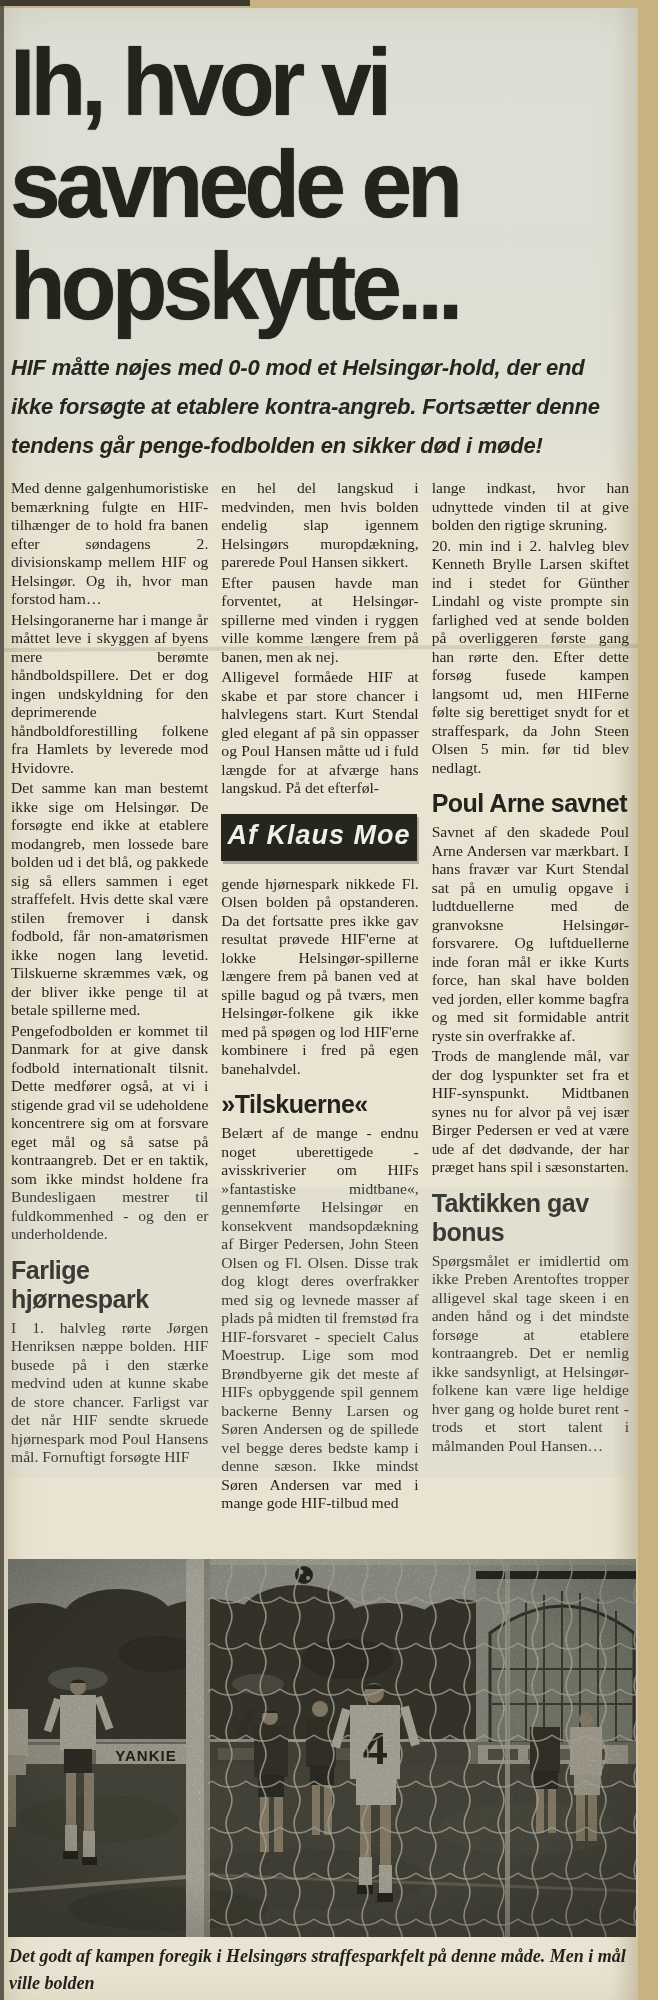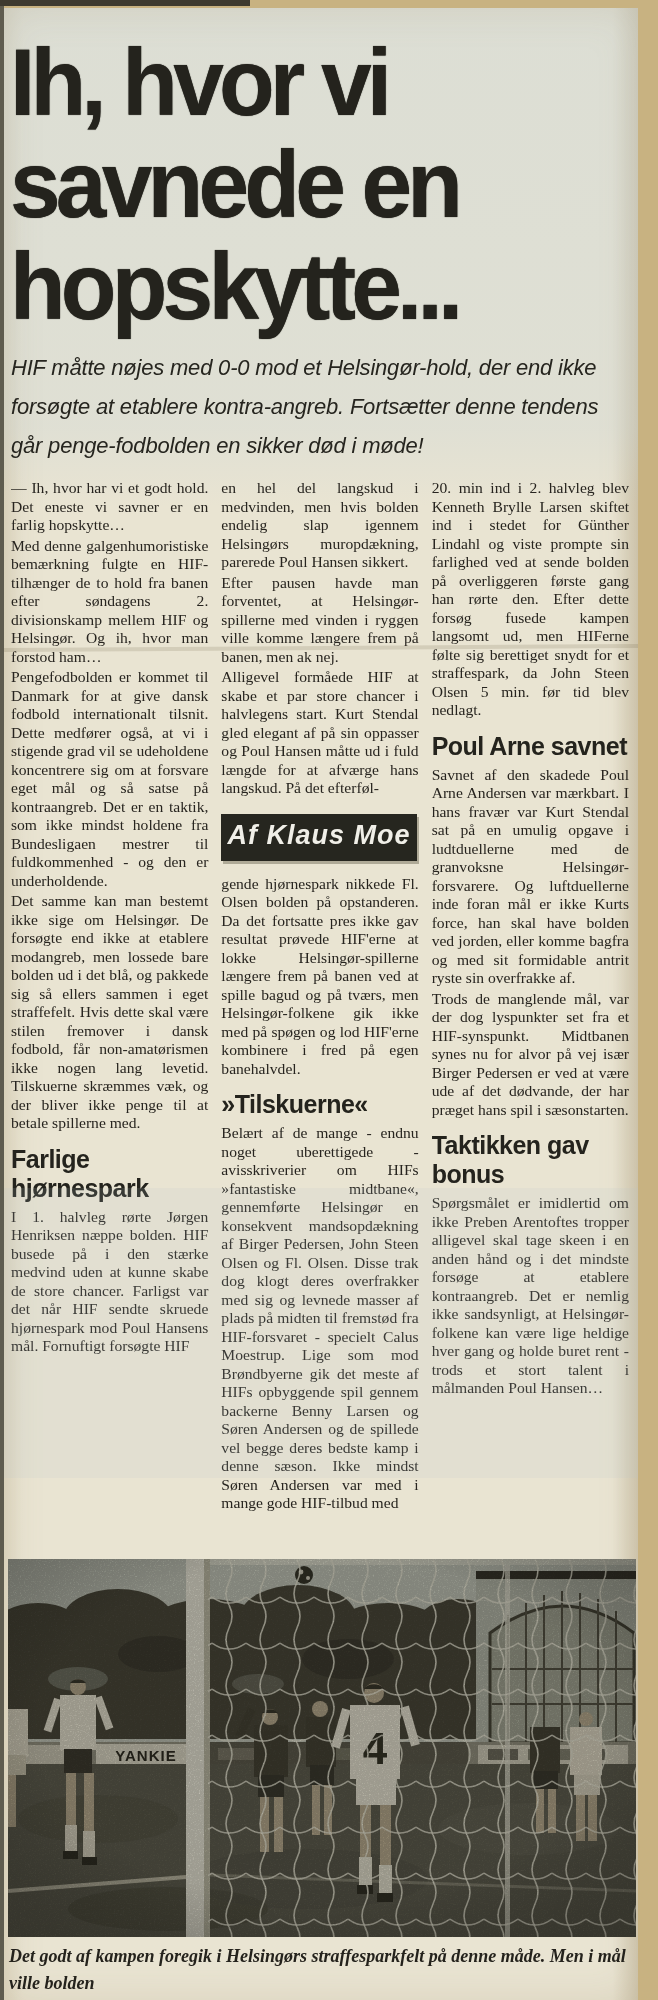--- a/index.html
+++ b/index.html
@@ -24,21 +24,21 @@
 
   .headline{
     margin:24px 0 0 6px;
     font-family:"Liberation Sans",sans-serif;font-weight:700;
     font-size:94px;line-height:102px;letter-spacing:-5px;color:#24231d;
     transform:scaleX(.97);transform-origin:left top;
     text-shadow:0 0 1px #24231d;
   }
   .standfirst{
     margin:10px 10px 0 7px;
-    font-family:"Liberation Sans",sans-serif;font-weight:400;font-style:italic;
+    font-family:"Liberation Sans",sans-serif;font-weight:700;font-style:italic;
     font-size:22px;line-height:39px;color:#26251f;letter-spacing:-.2px;
   }
   .columns{
     display:flex;gap:13px;margin:14px 9px 0 7px;height:1068px;overflow:hidden;
   }
   .col{flex:1;min-width:0;}
   .p{
     font-family:"Liberation Serif",serif;font-size:15.6px;line-height:18.5px;
     text-align:justify;color:#27241f;margin:0 0 2px 0;
   }
@@ -74,39 +74,40 @@
   <div class="headline">
     <div>Ih, hvor vi</div>
     <div>savnede en</div>
     <div>hopskytte...</div>
   </div>
 
   <div class="standfirst">HIF måtte nøjes med 0-0 mod et Helsingør-hold, der end ikke forsøgte at etablere kontra-angreb. Fortsætter denne tendens går penge-fodbolden en sikker død i møde!</div>
 
   <div class="columns">
     <div class="col">
-      <p class="p">— Ih, hvor har vi et godt hold. Det eneste vi savner er en farlig hopskytte…</p>
       <p class="p">Med denne galgenhumoristiske bemærkning fulgte en HIF-tilhænger de to hold fra banen efter søndagens 2. divisionskamp mellem HIF og Helsingør. Og ih, hvor man forstod ham…</p>
+      <p class="p">Helsingoranerne har i mange år måttet leve i skyggen af byens mere berømte håndboldspillere. Det er dog ingen undskyldning for den deprimerende håndboldforestilling folkene fra Hamlets by leverede mod Hvidovre.</p>
+      <p class="p">Det samme kan man bestemt ikke sige om Helsingør. De forsøgte end ikke at etablere modangreb, men lossede bare bolden ud i det blå, og pakkede sig så ellers sammen i eget straffefelt. Hvis dette skal være stilen fremover i dansk fodbold, får non-amatørismen ikke nogen lang levetid. Tilskuerne skræmmes væk, og der bliver ikke penge til at betale spillerne med.</p>
       <p class="p">Pengefodbolden er kommet til Danmark for at give dansk fodbold internationalt tilsnit. Dette medfører også, at vi i stigende grad vil se udeholdene koncentrere sig om at forsvare eget mål og så satse på kontraangreb. Det er en taktik, som ikke mindst holdene fra Bundesligaen mestrer til fuldkommenhed - og den er underholdende.</p>
-      <p class="p">Det samme kan man bestemt ikke sige om Helsingør. De forsøgte end ikke at etablere modangreb, men lossede bare bolden ud i det blå, og pakkede sig så ellers sammen i eget straffefelt. Hvis dette skal være stilen fremover i dansk fodbold, får non-amatørismen ikke nogen lang levetid. Tilskuerne skræmmes væk, og der bliver ikke penge til at betale spillerne med.</p>
       <div class="subhead">Farlige hjørnespark</div>
       <p class="p">I 1. halvleg rørte Jørgen Henriksen næppe bolden. HIF busede på i den stærke medvind uden at kunne skabe de store chancer. Farligst var det når HIF sendte skruede hjørnespark mod Poul Hansens mål. Fornuftigt forsøgte HIF</p>
     </div>
 
     <div class="col">
       <p class="p">en hel del langskud i medvinden, men hvis bolden endelig slap igennem Helsingørs muropdækning, parerede Poul Hansen sikkert.</p>
       <p class="p">Efter pausen havde man forventet, at Helsingør-spillerne med vinden i ryggen ville komme længere frem på banen, men ak nej.</p>
       <p class="p">Alligevel formåede HIF at skabe et par store chancer i halvlegens start. Kurt Stendal gled elegant af på sin oppasser og Poul Hansen måtte ud i fuld længde for at afværge hans langskud. På det efterføl-</p>
       <div class="byline-box">Af Klaus Moe</div>
       <p class="p">gende hjørnespark nikkede Fl. Olsen bolden på opstanderen. Da det fortsatte pres ikke gav resultat prøvede HIF'erne at lokke Helsingør-spillerne længere frem på banen ved at spille bagud og på tværs, men Helsingør-folkene gik ikke med på spøgen og lod HIF'erne kombinere i fred på egen banehalvdel.</p>
       <div class="subhead">»Tilskuerne«</div>
       <p class="p">Belært af de mange - endnu noget uberettigede - avisskriverier om HIFs »fantastiske midtbane«, gennemførte Helsingør en konsekvent mandsopdækning af Birger Pedersen, John Steen Olsen og Fl. Olsen. Disse trak dog klogt deres overfrakker med sig og levnede masser af plads på midten til fremstød fra HIF-forsvaret - specielt Calus Moestrup. Lige som mod Brøndbyerne gik det meste af HIFs opbyggende spil gennem backerne Benny Larsen og Søren Andersen og de spillede vel begge deres bedste kamp i denne sæson. Ikke mindst Søren Andersen var med i mange gode HIF-tilbud med</p>
     </div>
 
     <div class="col">
+      <p class="p">lange indkast, hvor han udnyttede vinden til at give bolden den rigtige skruning.</p>
       <p class="p">20. min ind i 2. halvleg blev Kenneth Brylle Larsen skiftet ind i stedet for Günther Lindahl og viste prompte sin farlighed ved at sende bolden på overliggeren første gang han rørte den. Efter dette forsøg fusede kampen langsomt ud, men HIFerne følte sig berettiget snydt for et straffespark, da John Steen Olsen 5 min. før tid blev nedlagt.</p>
       <div class="subhead">Poul Arne savnet</div>
       <p class="p">Savnet af den skadede Poul Arne Andersen var mærkbart. I hans fravær var Kurt Stendal sat på en umulig opgave i ludtduellerne med de granvoksne Helsingør-forsvarere. Og luftduellerne inde foran mål er ikke Kurts force, han skal have bolden ved jorden, eller komme bagfra og med sit formidable antrit ryste sin overfrakke af.</p>
       <p class="p">Trods de manglende mål, var der dog lyspunkter set fra et HIF-synspunkt. Midtbanen synes nu for alvor på vej især Birger Pedersen er ved at være ude af det dødvande, der har præget hans spil i sæsonstarten.</p>
       <div class="subhead">Taktikken gav bonus</div>
       <p class="p">Spørgsmålet er imidlertid om ikke Preben Arentoftes tropper alligevel skal tage skeen i en anden hånd og i det mindste forsøge at etablere kontraangreb. Det er nemlig ikke sandsynligt, at Helsingør-folkene kan være lige heldige hver gang og holde buret rent - trods et stort talent i målmanden Poul Hansen…</p>
     </div>
   </div>
 
   <div class="photo-wrap">

